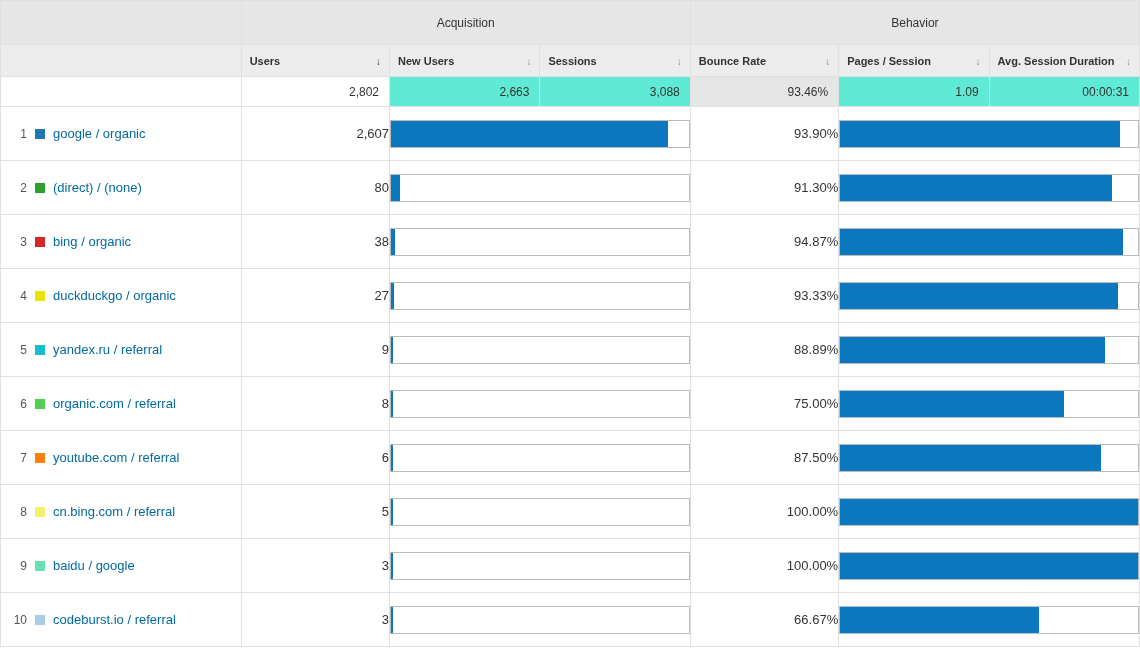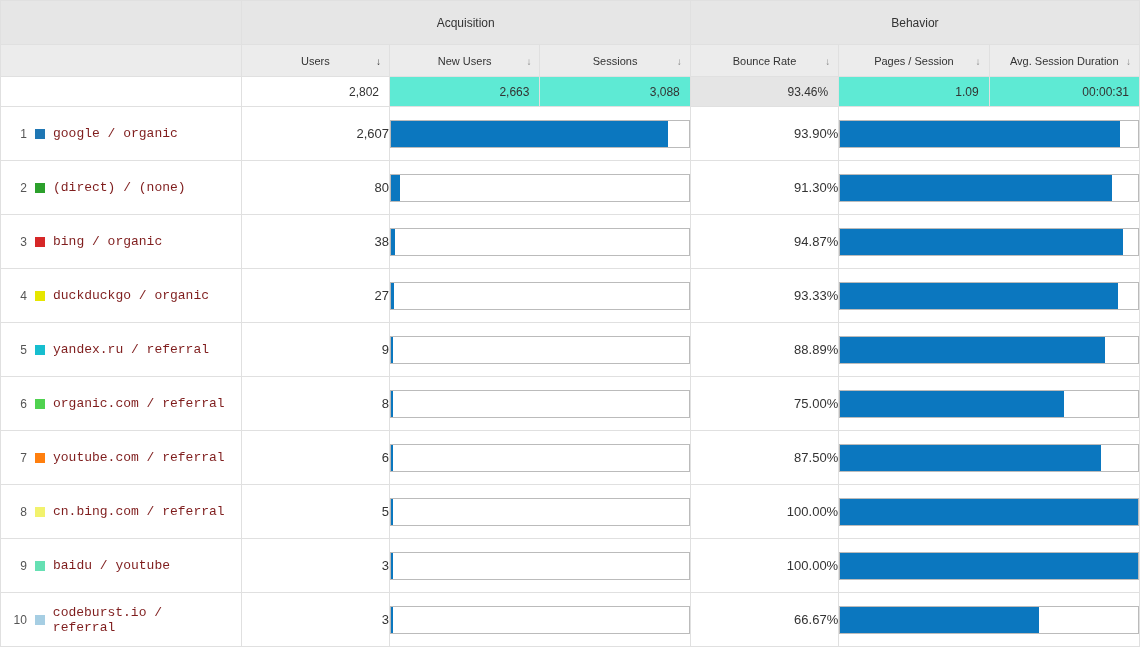--- a/index.html
+++ b/index.html
@@ -24,23 +24,23 @@
     text-align: center;
     font-size: 12px;
     font-weight: 400;
     color: #333;
     padding: 10px 10px;
     height: 44px;
   }
   
   tr.sub-header th {
     background: #ececec;
-    text-align: center;
+    text-align: left;
     font-size: 11px;
-    font-weight: 400;
+    font-weight: 700;
     color: #333;
     padding: 8px 8px;
     height: 32px;
     position: relative;
   }
   tr.sub-header th .hdr-label { display: inline-block; }
   .sort-icon {
     font-size: 10px;
     color: #888;
     position: absolute;
@@ -82,24 +82,23 @@
     color: #555;
     font-size: 12px;
   }
   .swatch {
     width: 10px;
     height: 10px;
     display: inline-block;
     flex: 0 0 10px;
   }
   .src-link {
-    color: #7f1d1d;
+    color: #0369a1;
     text-decoration: none;
     cursor: pointer;
-    font-family: Liberation Mono, monospace;
   }
   td.num-cell {
     text-align: right;
     padding: 0 10px;
     font-size: 13px;
     color: #333;
     width: 148px;
   }
   td.bar-cell {
     padding: 4px 6px;
@@ -352,21 +351,21 @@
           <div class="bar-outer">
             <div class="bar-fill" style="width: 100%;"></div>
           </div>
         </td>
       </tr>
       <tr class="data-row">
         <td class="src-cell">
           <div class="src-content">
             <span class="row-index">9</span>
             <span class="swatch" style="background: rgb(102, 224, 179);"></span>
-            <a class="src-link">baidu / youtube</a>
+            <a class="src-link">baidu / google</a>
           </div>
         </td>
         <td class="num-cell">3</td>
         <td colspan="2" class="bar-cell">
           <div class="bar-outer">
             <div class="bar-fill" style="width: 0.8%;"></div>
           </div>
         </td>
         <td class="num-cell">100.00%</td>
         <td colspan="2" class="bar-cell">

